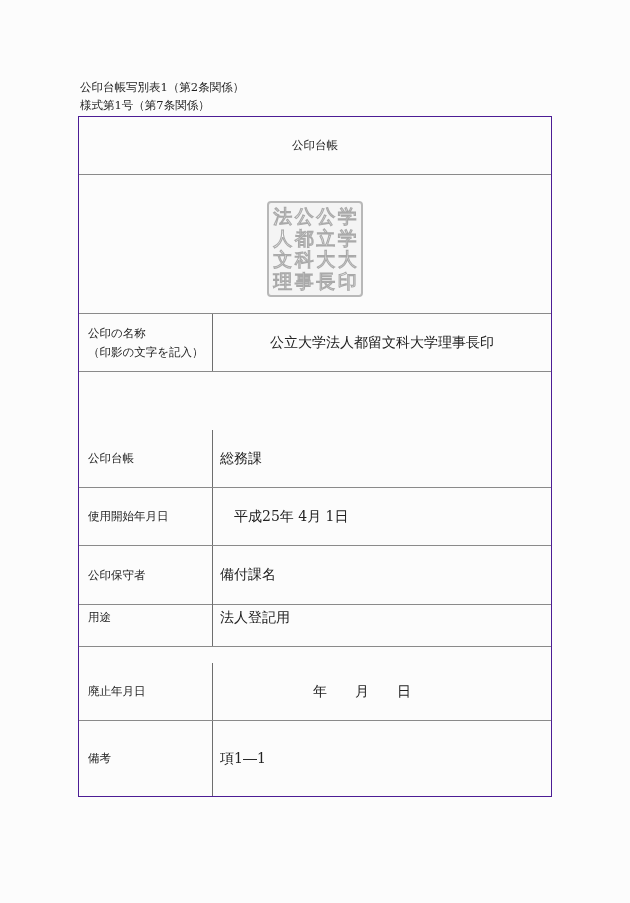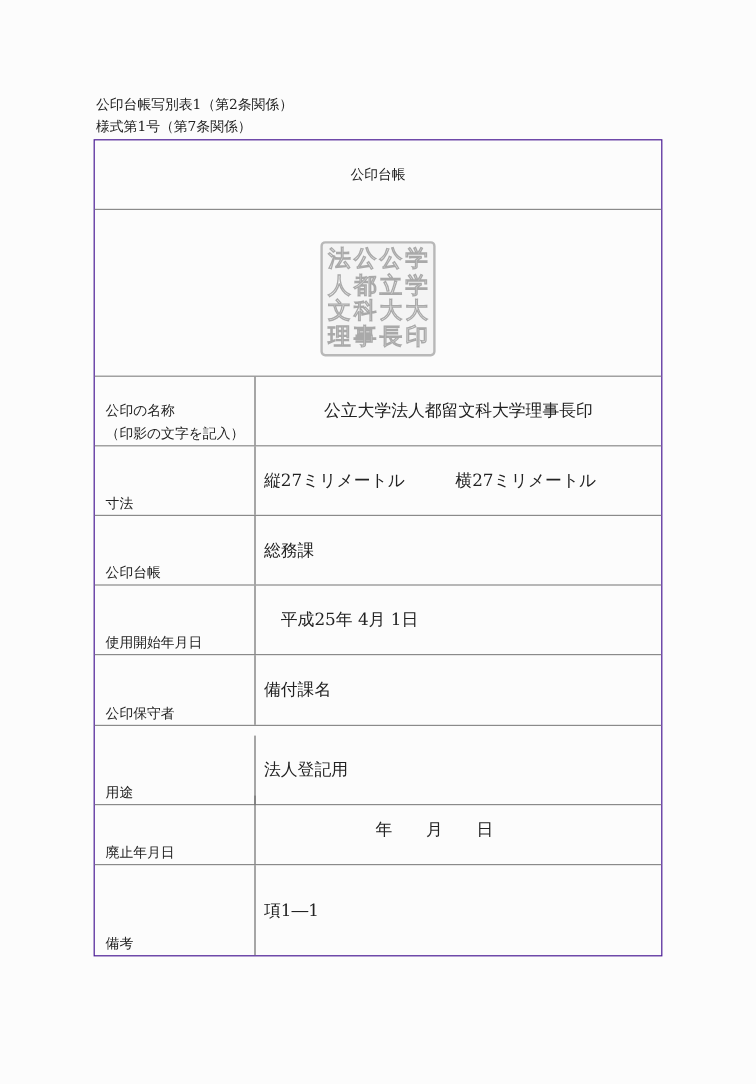--- a/index.html
+++ b/index.html
@@ -88,21 +88,21 @@
     .field-row .label {
       position: absolute;
       left: 0;
       top: 0;
       bottom: 0;
       width: 134px;
       border-right: 1px solid #6e6e6e;
       box-sizing: border-box;
       padding-left: 9px;
       display: flex;
-      align-items: flex-end;
+      align-items: center;
       font-size: 11.5px;
       line-height: 19px;
     }
     .field-row .value {
       position: absolute;
       left: 134px;
       right: 0;
       top: 0;
       bottom: 0;
       padding-left: 7px;
@@ -149,41 +149,37 @@
   <div class="row field-row" style="top:197px; height:58px;">
     <div class="label">
       <div>
         <div>公印の名称</div>
         <div>（印影の文字を記入）</div>
       </div>
     </div>
     <div class="value center">公立大学法人都留文科大学理事長印</div>
   </div>
 
-  <div class="row field-row" style="top:255px; height:58px;">
-    <div class="label">寸法</div>
-    <div class="value">縦27ミリメートル　　　横27ミリメートル</div>
-  </div>
 
   <div class="row field-row" style="top:313px; height:58px;">
     <div class="label">公印台帳</div>
     <div class="value">総務課</div>
   </div>
 
   <div class="row field-row" style="top:371px; height:58px;">
     <div class="label">使用開始年月日</div>
     <div class="value">　平成25年 4月 1日</div>
   </div>
 
   <div class="row field-row" style="top:429px; height:59px;">
     <div class="label">公印保守者</div>
     <div class="value">備付課名</div>
   </div>
 
-  <div class="row field-row" style="top:496px; height:58px;">
+  <div class="row field-row" style="top:472px; height:58px;">
     <div class="label">用途</div>
     <div class="value">法人登記用</div>
   </div>
 
   <div class="row field-row" style="top:546px; height:58px;">
     <div class="label">廃止年月日</div>
     <div class="value center" style="padding-right:40px;text-align:right;">年　　月　　日</div>
   </div>
 
   <div class="row field-row last" style="top:604px; height:75px;">

